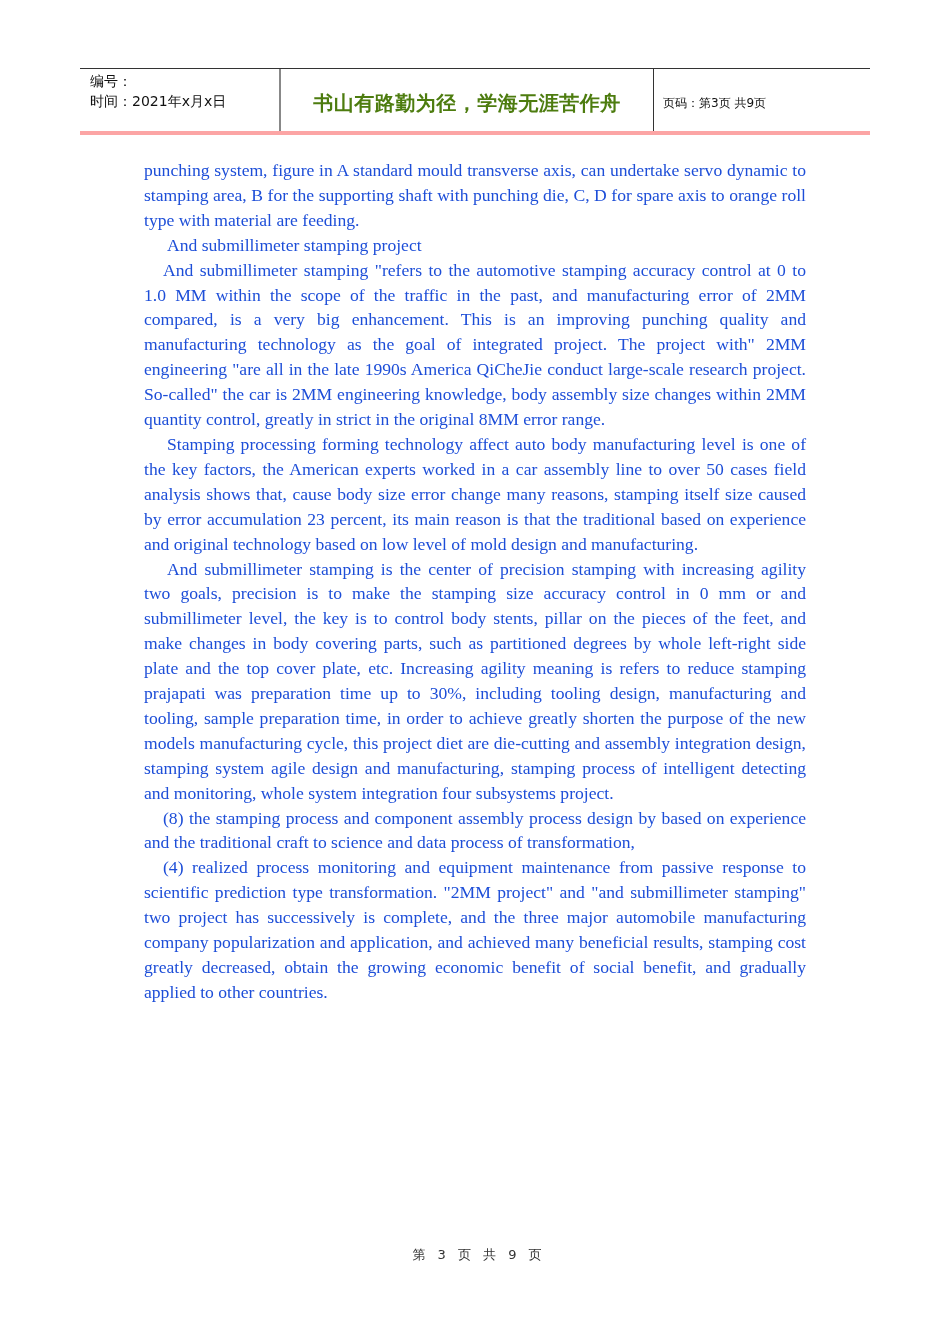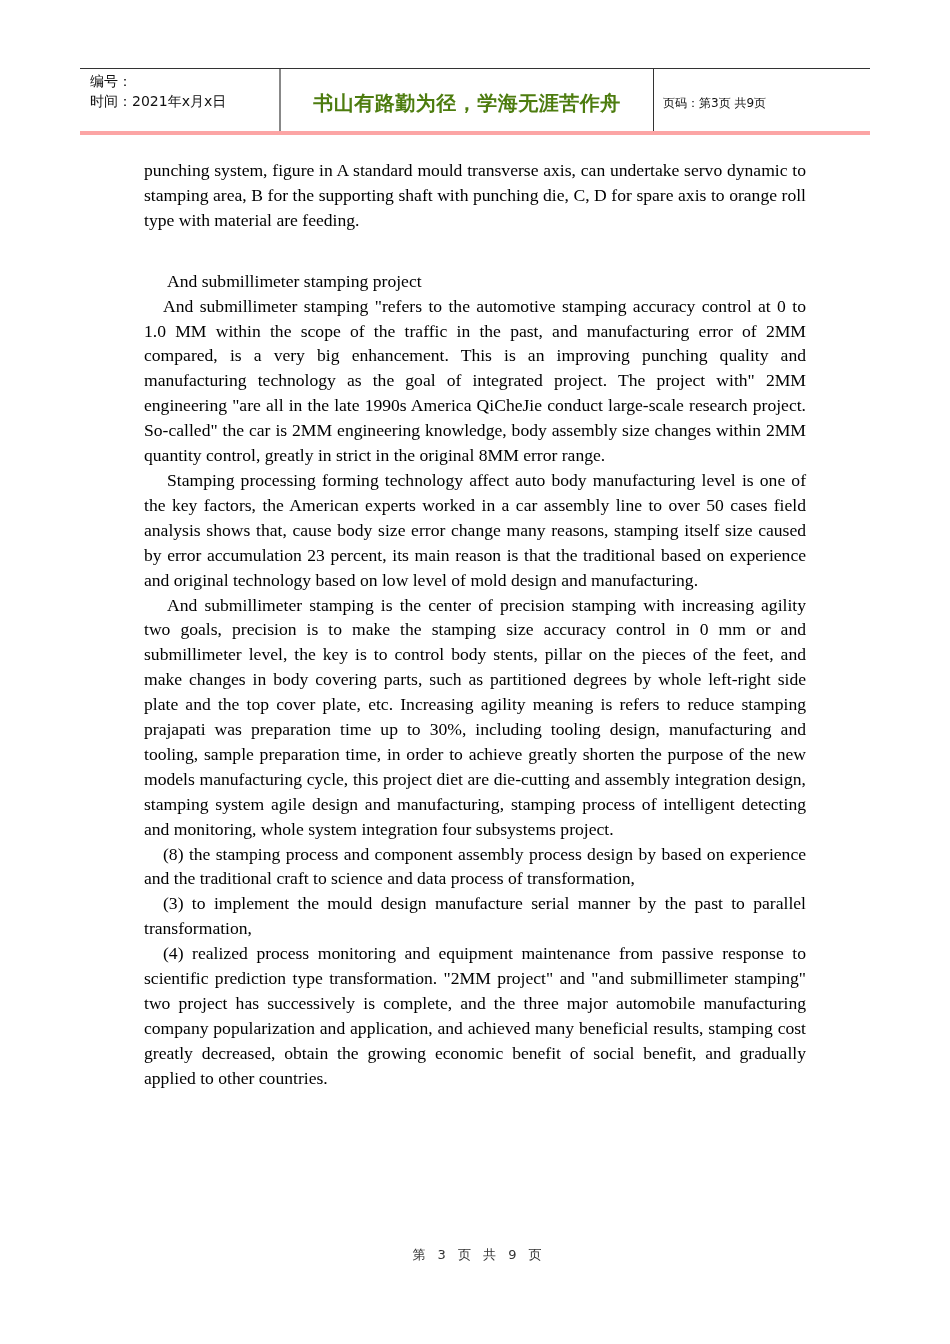--- a/index.html
+++ b/index.html
@@ -11,26 +11,26 @@
     }
     .hcell { box-sizing: border-box; height: 100%; }
     .hcell.left { width: 201px; border-right: 2px solid #888; padding: 2px 0 0 10px;
       font-family: "DejaVu Sans", sans-serif; font-size: 14px; color: #111; line-height: 20px; }
     .hcell.mid { width: 373px; border-right: 1px solid #333; display: flex; align-items: center; justify-content: center;
       font-family: "DejaVu Sans", sans-serif; font-size: 20px; color: #4d7c0f; font-weight: bold; letter-spacing: 0.5px; padding-top: 6px; }
     .hcell.right { flex: 1; display: flex; align-items: center; padding-left: 9px; padding-top: 6px;
       font-family: "DejaVu Sans", sans-serif; font-size: 12px; color: #111; }
     .content {
       position: absolute; left: 144px; top: 158px; width: 662px;
-      font-family: "Liberation Serif", serif; font-size: 17.6px; line-height: 24.9px; color: #000000;
+      font-family: "Liberation Serif", serif; font-size: 17.6px; line-height: 24.9px; color: #1d4ed8;
     }
     .content p { margin: 0; text-align: justify; }
     .content p.indent { text-indent: 23px; }
     .content p.indent2 { text-indent: 19px; }
-    .content p.heading { text-indent: 23px; margin-top: 36px; }
+    .content p.heading { text-indent: 23px; }
     .footer {
       position: absolute; left: 4px; width: 950px; top: 1246px; text-align: center;
       font-family: "DejaVu Sans", sans-serif; font-size: 13px; color: #333; letter-spacing: 4px;
     }
   </style>
 </head>
 <body>
 
 <div class="header">
   <div class="hcell left">
@@ -41,17 +41,16 @@
   <div class="hcell right">页码：第3页  共9页</div>
 </div>
 
 <div class="content">
   <p>punching system, figure in A standard mould transverse axis, can undertake servo dynamic to stamping area, B for the supporting shaft with punching die, C, D for spare axis to orange roll type with material are feeding.</p>
   <p class="heading">And submillimeter stamping project</p>
   <p class="indent2">And submillimeter stamping "refers to the automotive stamping accuracy control at 0 to 1.0 MM within the scope of the traffic in the past, and manufacturing error of 2MM compared, is a very big enhancement. This is an improving punching quality and manufacturing technology as the goal of integrated project. The project with" 2MM engineering "are all in the late 1990s America QiCheJie conduct large-scale research project. So-called" the car is 2MM engineering knowledge, body assembly size changes within 2MM quantity control, greatly in strict in the original 8MM error range.</p>
   <p class="indent">Stamping processing forming technology affect auto body manufacturing level is one of the key factors, the American experts worked in a car assembly line to over 50 cases field analysis shows that, cause body size error change many reasons, stamping itself size caused by error accumulation 23 percent, its main reason is that the traditional based on experience and original technology based on low level of mold design and manufacturing.</p>
   <p class="indent">And submillimeter stamping is the center of precision stamping with increasing agility two goals, precision is to make the stamping size accuracy control in 0 mm or and submillimeter level, the key is to control body stents, pillar on the pieces of the feet, and make changes in body covering parts, such as partitioned degrees by whole left-right side plate and the top cover plate, etc. Increasing agility meaning is refers to reduce stamping prajapati was preparation time up to 30%, including tooling design, manufacturing and tooling, sample preparation time, in order to achieve greatly shorten the purpose of the new models manufacturing cycle, this project diet are die-cutting and assembly integration design, stamping system agile design and manufacturing, stamping process of intelligent detecting and monitoring, whole system integration four subsystems project.</p>
   <p class="indent2">(8) the stamping process and component assembly process design by based on experience and the traditional craft to science and data process of transformation,</p>
-  <p class="indent2">(3) to implement the mould design manufacture serial manner by the past to parallel transformation,</p>
   <p class="indent2">(4) realized process monitoring and equipment maintenance from passive response to scientific prediction type transformation. "2MM project" and "and submillimeter stamping" two project has successively is complete, and the three major automobile manufacturing company popularization and application, and achieved many beneficial results, stamping cost greatly decreased, obtain the growing economic benefit of social benefit, and gradually applied to other countries.</p>
 </div>
 
 <div class="footer">第 3 页 共 9 页</div>
 
 </body></html>

